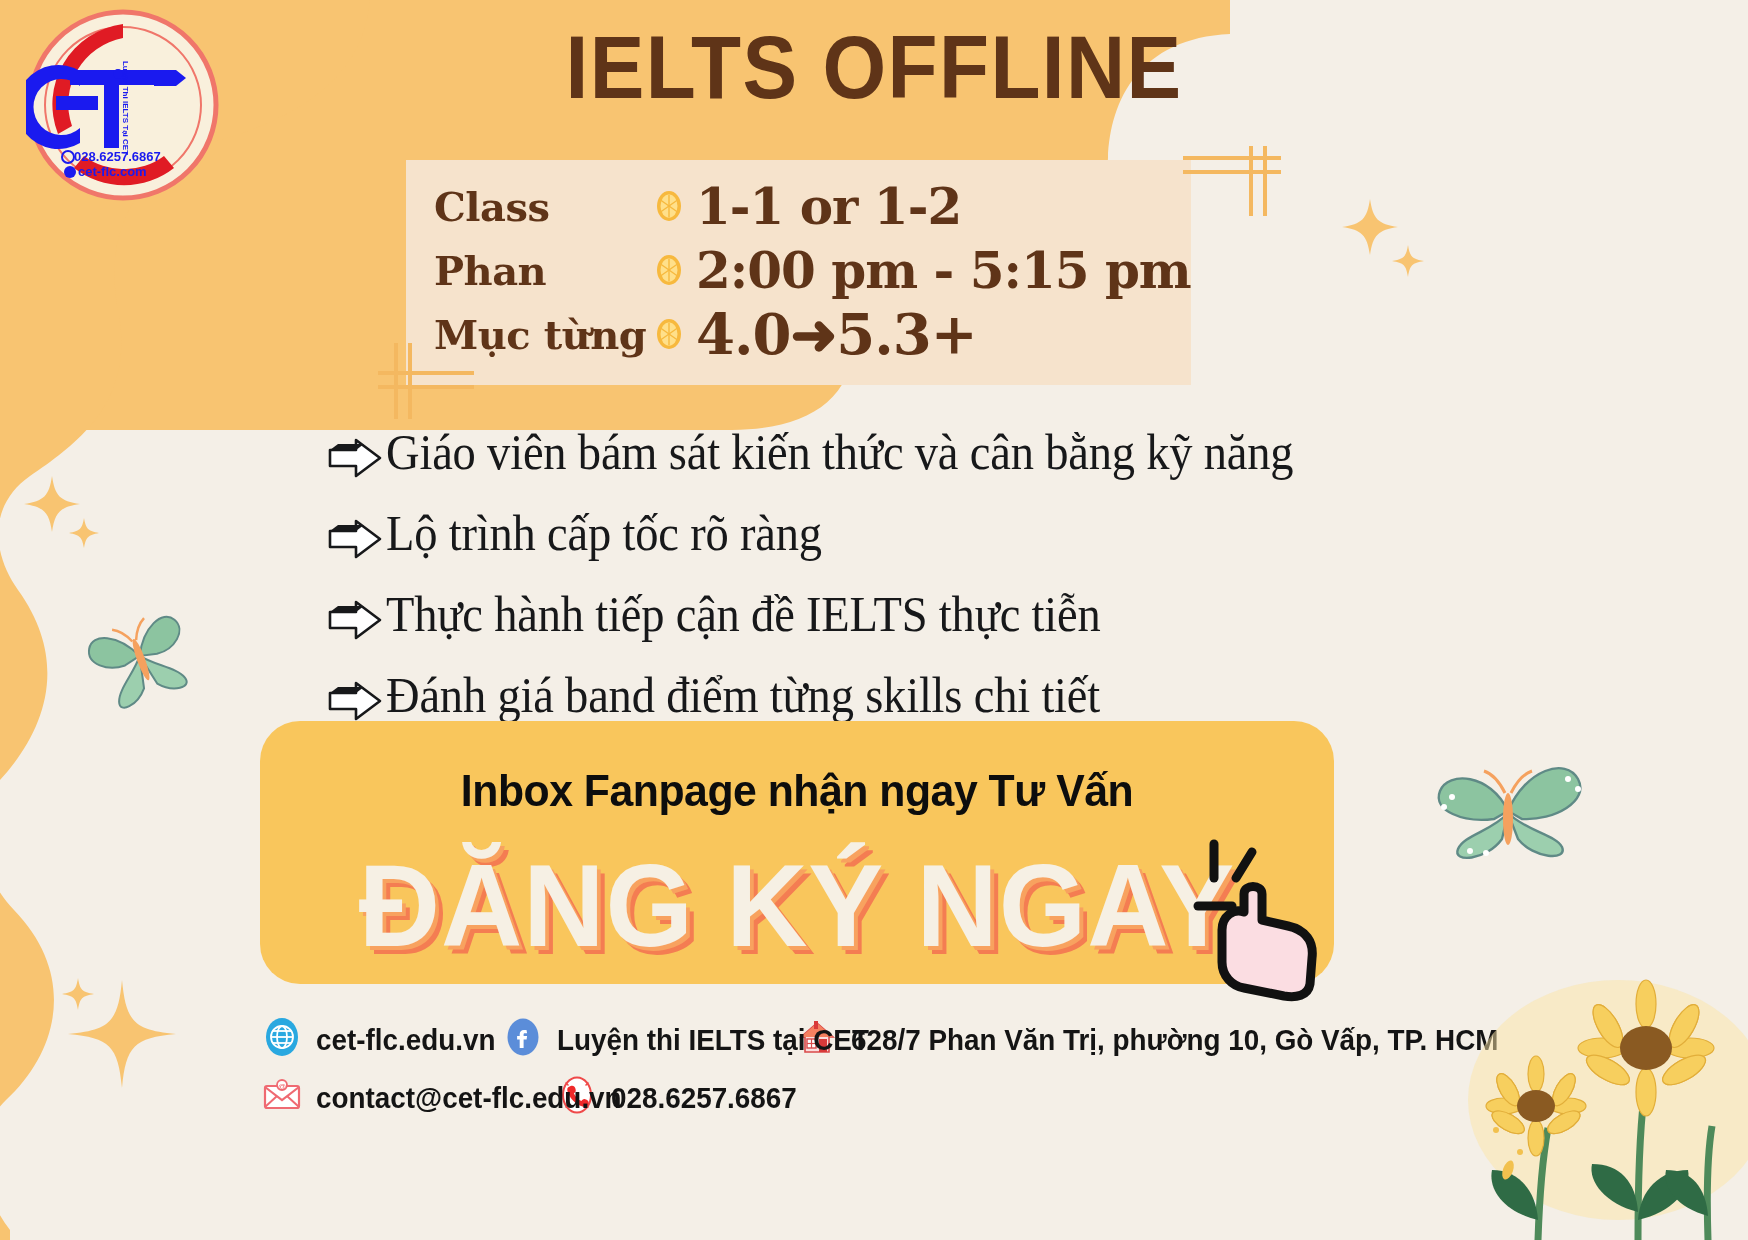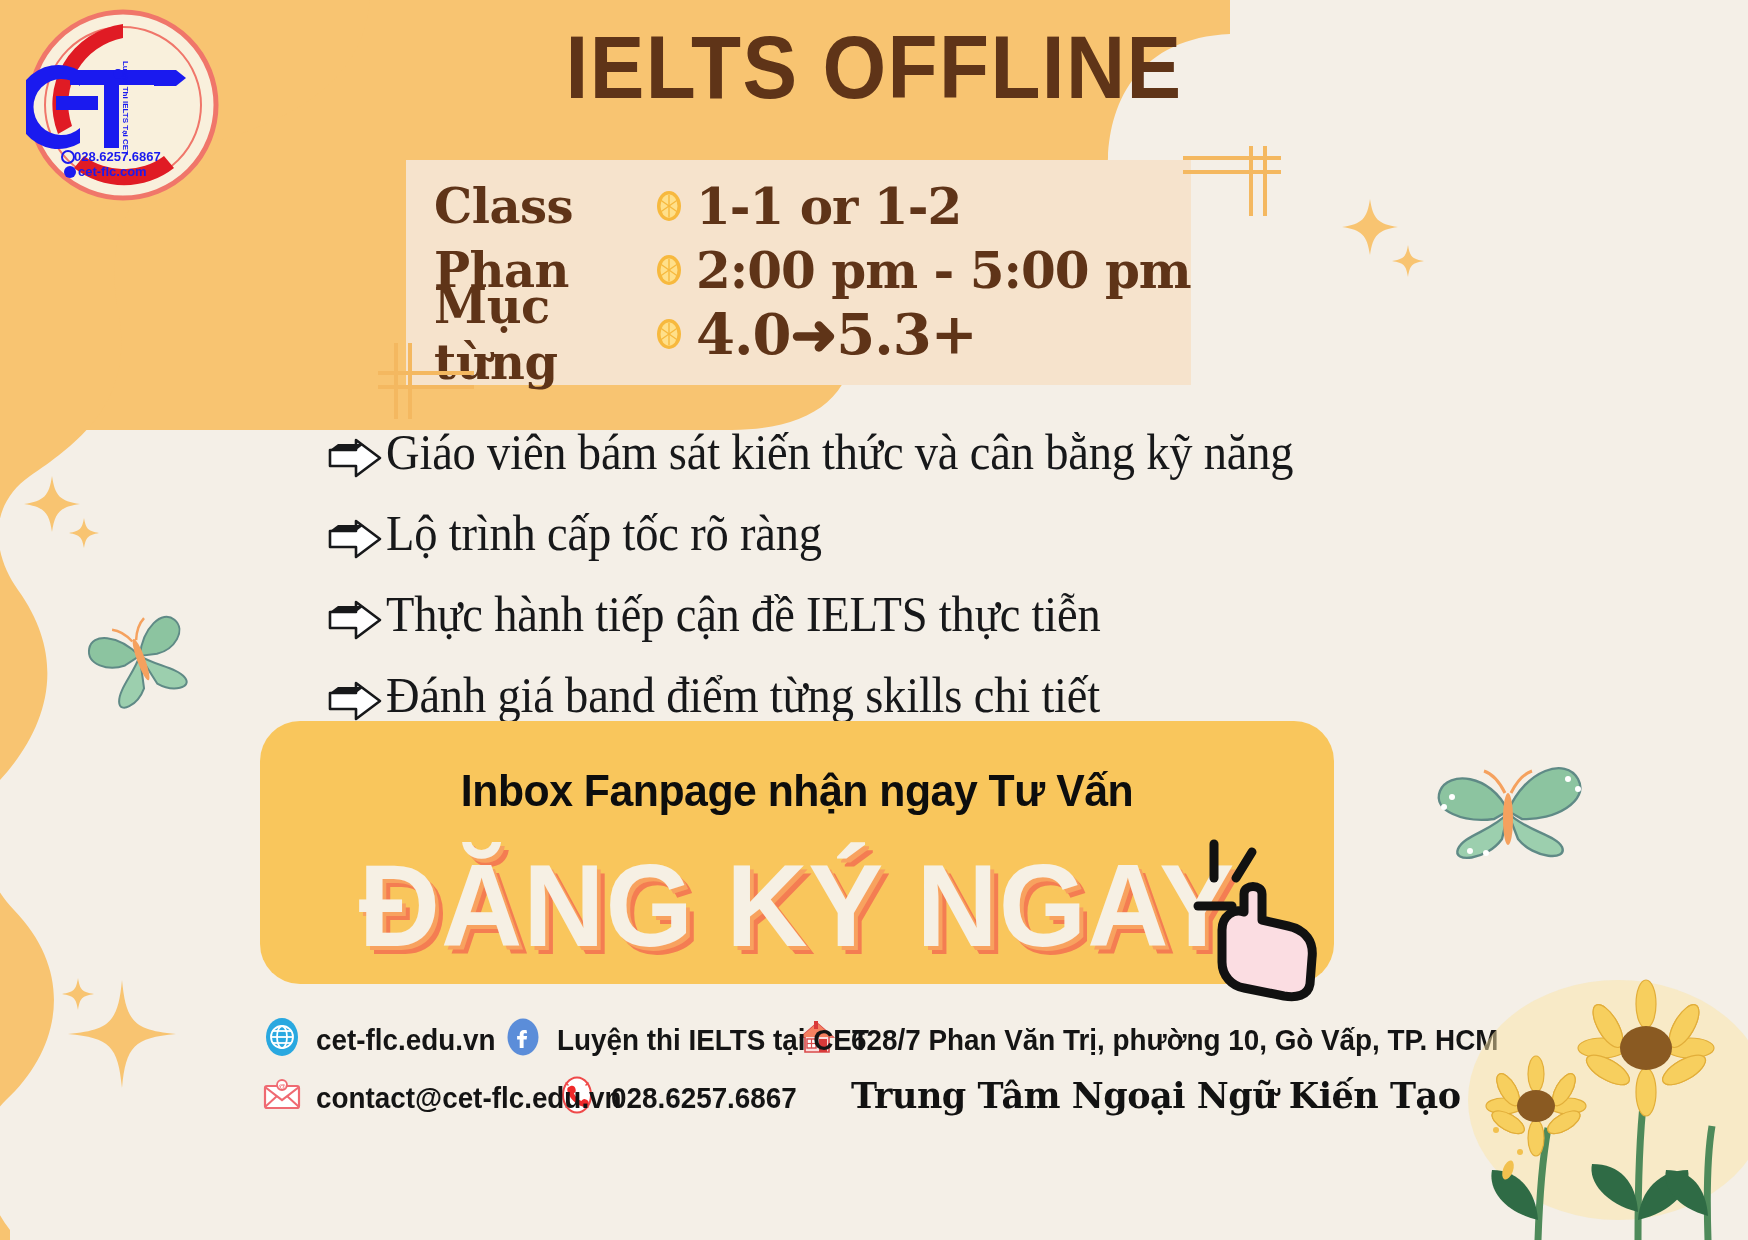--- a/index.html
+++ b/index.html
@@ -51,21 +51,21 @@
     background:#f6e3cc;
     padding:14px 0 0 28px;
   }
   .inforow{
     display:flex; align-items:center;
     height:64px;
   }
   .info-label{
     font-family:"DejaVu Serif", serif;
     font-weight:700;
-    font-size:48px;
+    font-size:40px;
     color:#5f3418;
     width:216px;
     letter-spacing:-0.5px;
   }
   .info-dot{
     width:38px; height:38px; flex:0 0 38px;
     margin-right:8px;
     position:relative;
   }
   .info-dot svg{ display:block; }
@@ -260,21 +260,21 @@
         <svg width="38" height="38" viewBox="0 0 38 38">
           <ellipse cx="19" cy="19" rx="12" ry="15" fill="#f7b93e"></ellipse>
           <ellipse cx="19" cy="19" rx="8.5" ry="11.5" fill="#ffe08a"></ellipse>
           <g stroke="#f7b93e" stroke-width="1.4">
             <line x1="19" y1="8" x2="19" y2="30"></line>
             <line x1="10.5" y1="13" x2="27.5" y2="25"></line>
             <line x1="10.5" y1="25" x2="27.5" y2="13"></line>
           </g>
         </svg>
       </span>
-      <span class="info-value">2:00 pm - 5:00 pm</span>
+      <span class="info-value">2:00 pm - 5:15 pm</span>
     </div>
 
     <div class="inforow">
       <span class="info-label">Mục từng</span>
       <span class="info-dot">
         <svg width="38" height="38" viewBox="0 0 38 38">
           <ellipse cx="19" cy="19" rx="12" ry="15" fill="#f7b93e"></ellipse>
           <ellipse cx="19" cy="19" rx="8.5" ry="11.5" fill="#ffe08a"></ellipse>
           <g stroke="#f7b93e" stroke-width="1.4">
             <line x1="19" y1="8" x2="19" y2="30"></line>
@@ -427,23 +427,20 @@
               <line x1="9" y1="8" x2="11" y2="10"></line>
               <line x1="31" y1="8" x2="29" y2="10"></line>
               <line x1="9" y1="32" x2="11" y2="30"></line>
               <line x1="31" y1="32" x2="29" y2="30"></line>
             </g>
           </svg>
         </span>
         <span class="ftext">028.6257.6867</span>
       </div>
 
-      <div class="fitem">
-        <span class="fbrand">Trung Tâm Ngoại Ngữ Kiến Tạo</span>
-      </div>
     </div>
   </div>
 
   <svg class="deco butterfly-l" viewBox="0 0 115 112">
     <g transform="rotate(-20 57 56)">
       <path d="M57 58 C44 30 20 20 12 34 C4 48 22 62 40 62 Z" fill="#8cc4a0" stroke="#5f8a86" stroke-width="2"></path>
       <path d="M57 58 C70 32 94 22 102 36 C110 50 92 64 74 62 Z" fill="#8cc4a0" stroke="#5f8a86" stroke-width="2"></path>
       <path d="M57 58 C46 72 26 82 22 94 C18 106 38 104 50 90 Z" fill="#9ccfae" stroke="#5f8a86" stroke-width="2"></path>
       <path d="M57 58 C68 72 88 82 92 94 C96 106 76 104 64 90 Z" fill="#9ccfae" stroke="#5f8a86" stroke-width="2"></path>
       <ellipse cx="57" cy="62" rx="4" ry="22" fill="#f5a15e"></ellipse>

